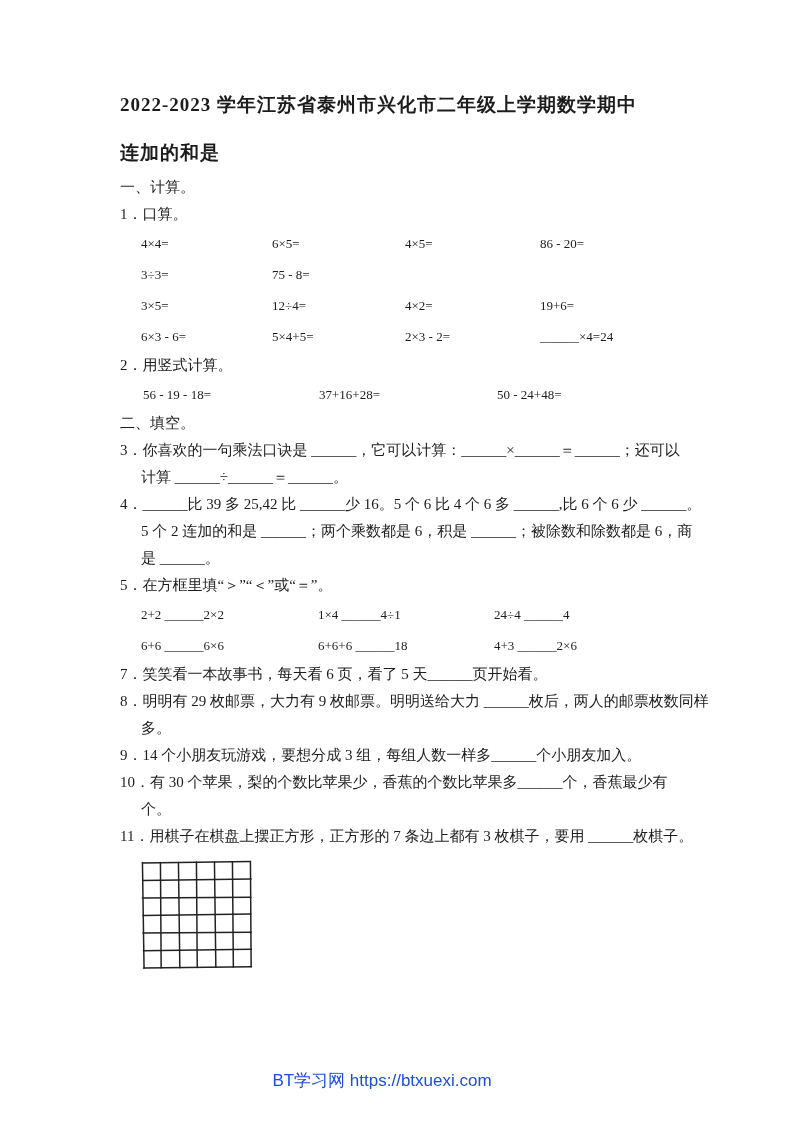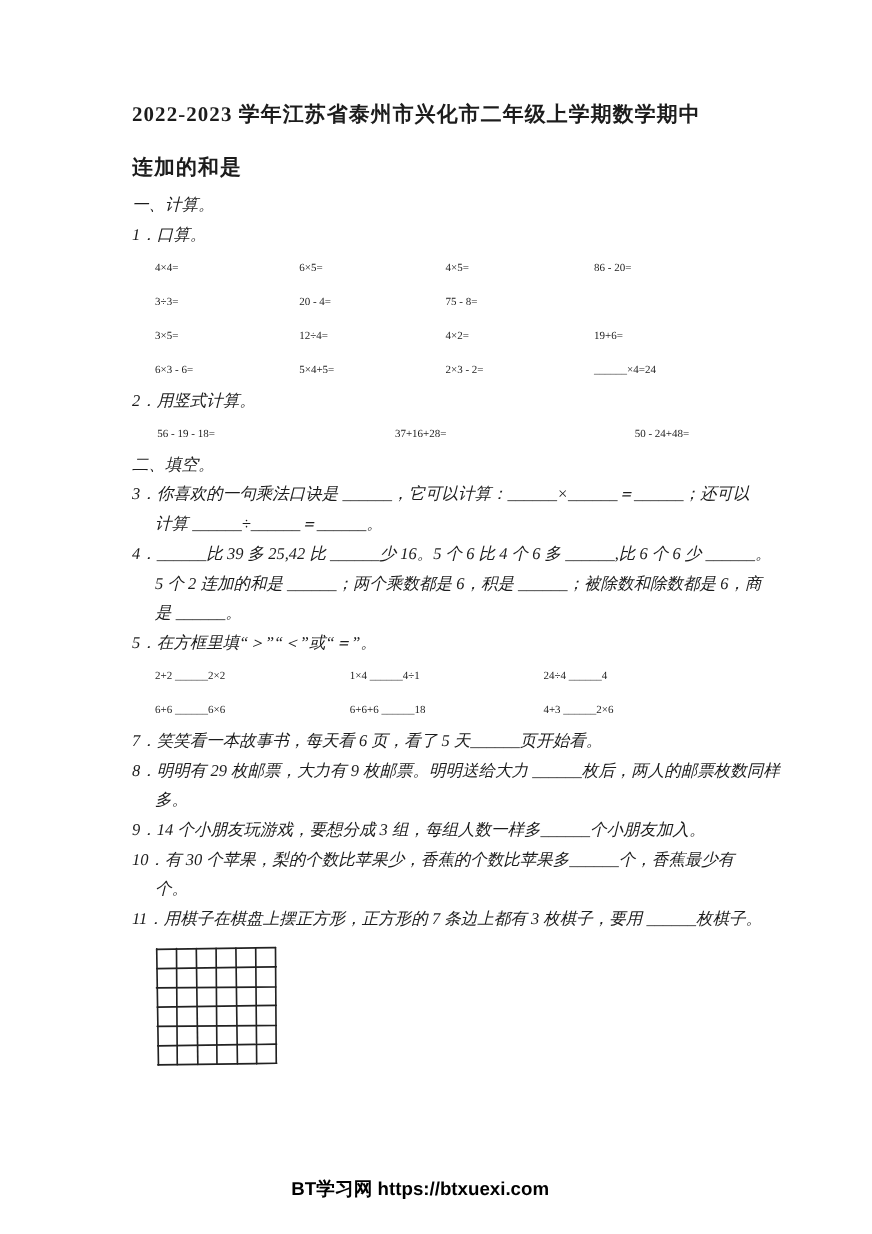--- a/index.html
+++ b/index.html
@@ -23,61 +23,58 @@
     line-height:34px;
     letter-spacing:1px;
     white-space:nowrap;
   }
   .title-line.second { margin-top:14px; }
   .body-block { margin-top:4px; }
   .line {
     font-size:15px;
     line-height:27px;
     white-space:nowrap;
-    font-style:italic;
   }
   .row-line {
-    font-size:10px;
+    font-size:13px;
     line-height:31px;
     white-space:nowrap;
   }
   .indent { padding-left:21px; }
   .oral-grid {
     display:grid;
     grid-template-columns:131px 133px 135px auto;
     padding-left:21px;
   }
   .calc3-grid {
     display:grid;
     grid-template-columns:176px 178px auto;
     padding-left:23px;
-    gap:40px;
   }
   .cmp-grid {
     display:grid;
     grid-template-columns:177px 176px auto;
     padding-left:21px;
   }
   .board-wrap {
     margin-top:10px;
     margin-left:21px;
     width:112px; height:110px;
     transform:rotate(-0.6deg);
   }
   .board-wrap svg { display:block; }
   .footer {
     position:absolute;
     left:50%;
     bottom:30px;
     transform:translateX(calc(-50% + 15px));
     font-family:"Liberation Sans","DejaVu Sans",sans-serif;
     font-size:17px;
-    color:#000000;
+    color:#1d4ed8;
     white-space:nowrap;
-    font-weight:bold;
   }
 </style>
 </head>
 <body>
 
 <div class="page">
   <div class="content">
 
     <div class="title-line">2022-2023 学年江苏省泰州市兴化市二年级上学期数学期中</div>
     <div class="title-line second">连加的和是</div>
@@ -87,21 +84,20 @@
       <div class="line">1．口算。</div>
 
       <div class="row-line oral-grid">
         <span>4×4=</span>
         <span>6×5=</span>
         <span>4×5=</span>
         <span>86 - 20=</span>
       </div>
       <div class="row-line oral-grid">
         <span>3÷3=</span>
-        <span>20 - 4=</span>
         <span>75 - 8=</span>
       </div>
       <div class="row-line oral-grid">
         <span>3×5=</span>
         <span>12÷4=</span>
         <span>4×2=</span>
         <span>19+6=</span>
       </div>
       <div class="row-line oral-grid">
         <span>6×3 - 6=</span>

